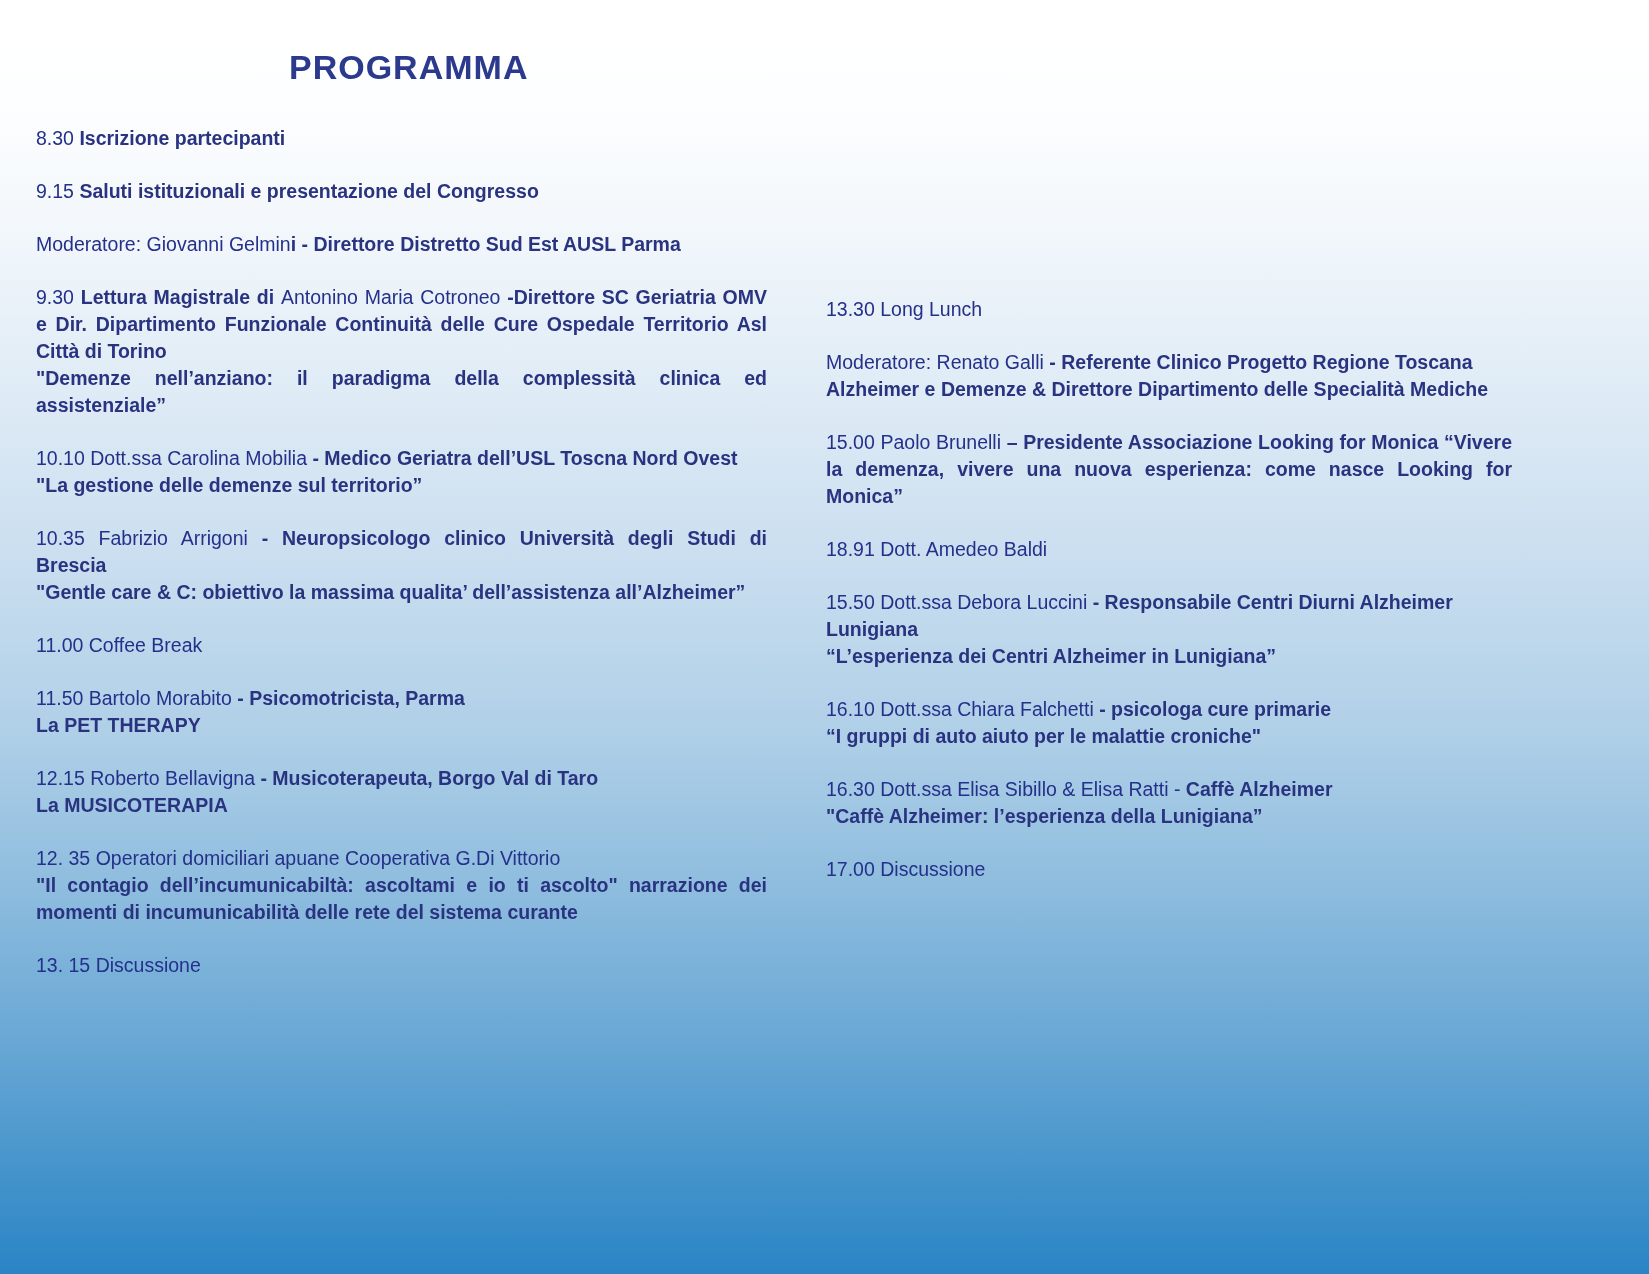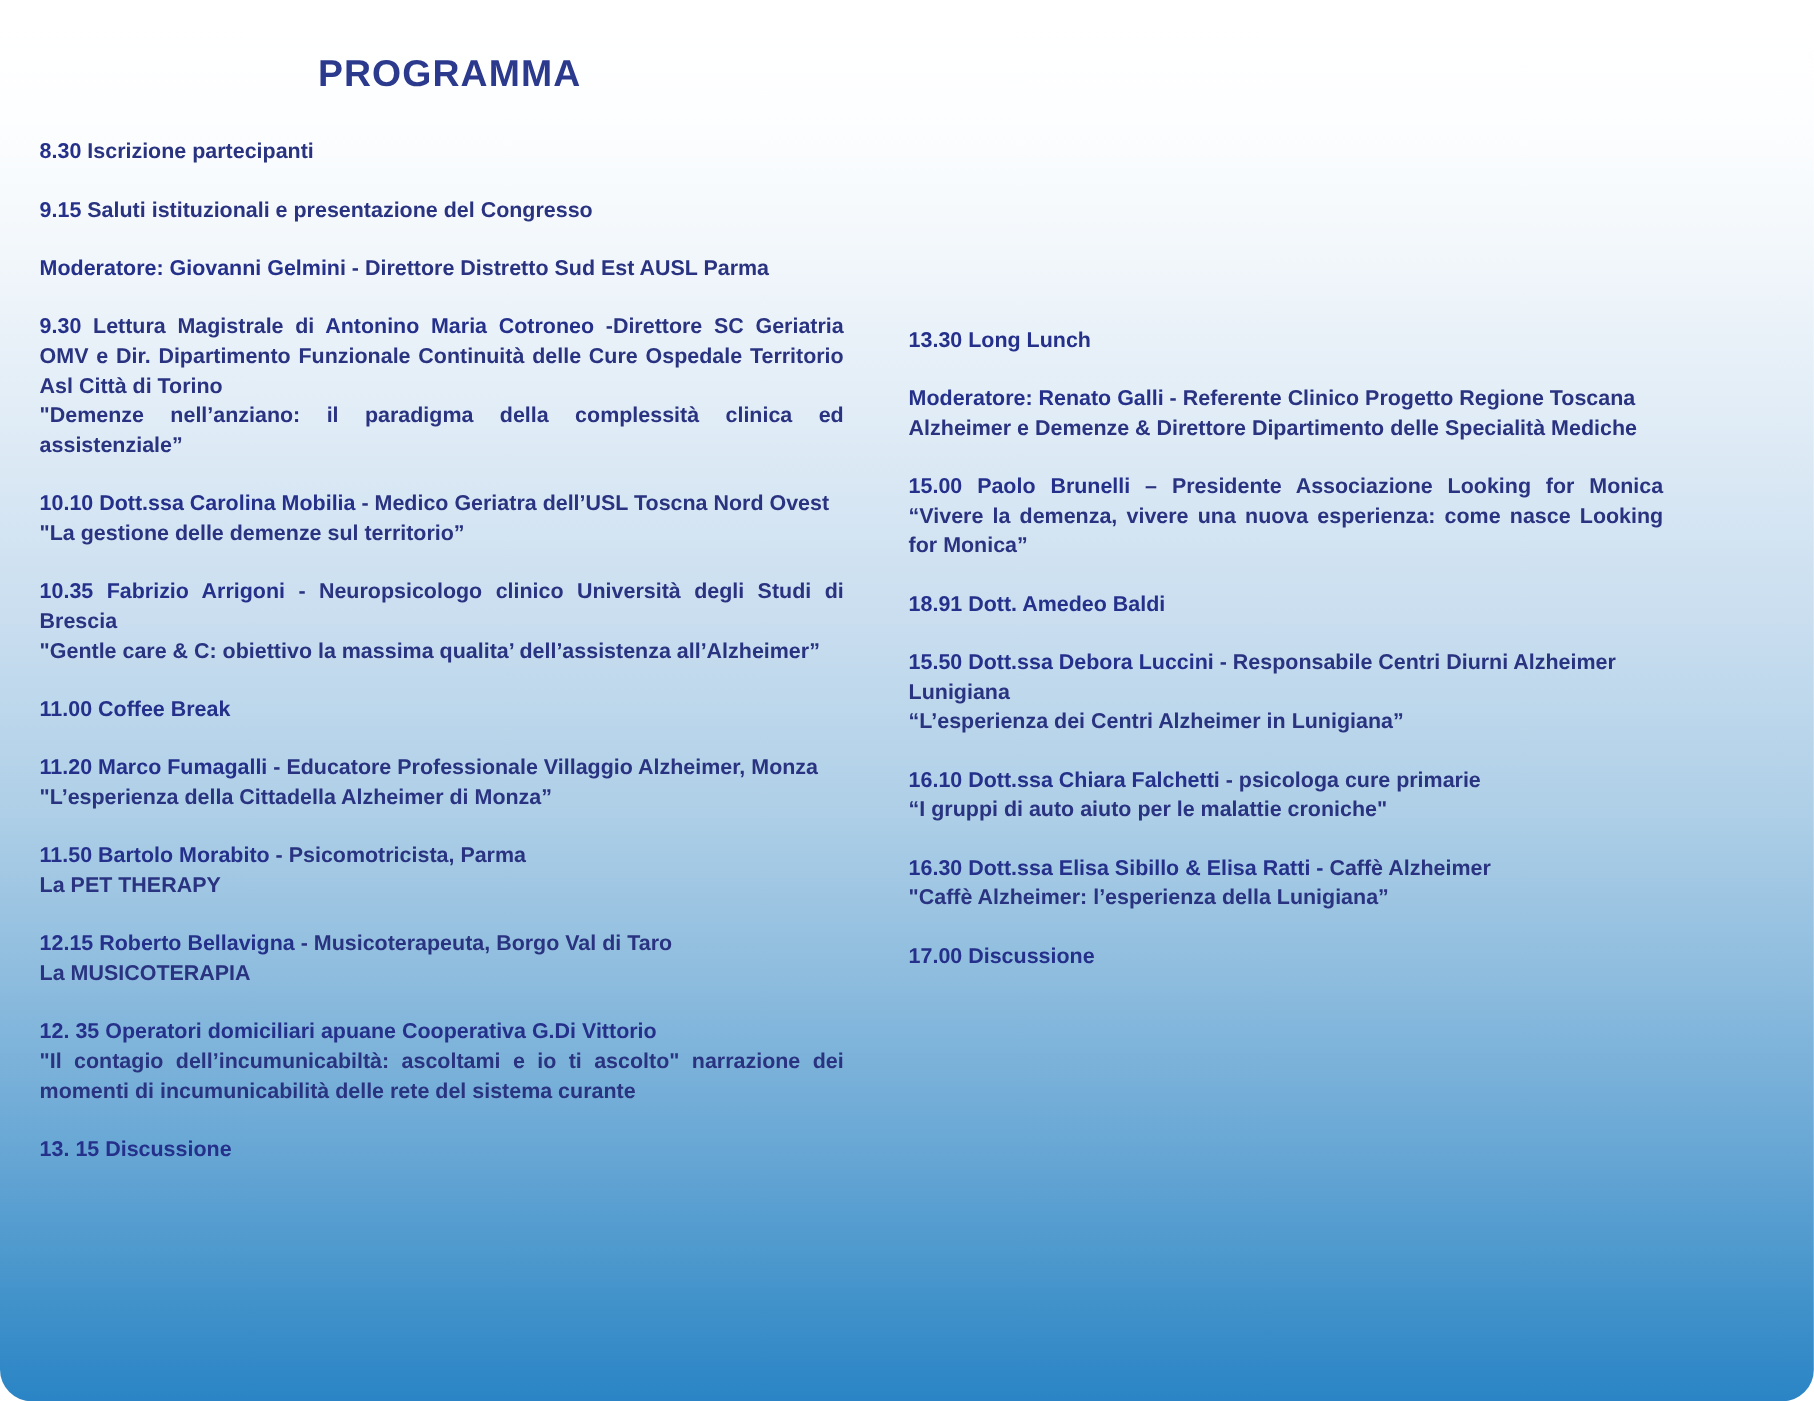--- a/index.html
+++ b/index.html
@@ -6,38 +6,37 @@
   .page{
     position:relative;
     width:1649px;height:1274px;
     overflow:hidden;
     font-family:"Liberation Sans", sans-serif;
     background:linear-gradient(180deg,
       #ffffff 0%, #fdfeff 8%, #f2f7fb 18%,
       #ddeaf5 32%, #c8ddef 45%, #aecfe7 58%,
       #8dbcde 70%, #68a7d5 82%, #4192ca 93%, #2a84c5 100%);
     color:#293380;
-    border-radius:29px;
   }
   .col{position:absolute;}
   .col-left{left:36px;top:48px;width:731px;}
   .col-right{left:826px;top:296px;width:686px;}
   .doc-title{
     margin:0 0 38px 253px;
     font-size:34px;font-weight:800;letter-spacing:1px;
     color:#2c3a8e;
   }
   .blk{
     margin:0 0 26px 0;
     font-size:19.5px;line-height:27px;
     color:#293380;
   }
   .blk:last-child{margin-bottom:0;}
   .just{text-align:justify;}
-  .b{font-weight:700;color:#24308a;}
+  .b{font-weight:400;color:#24308a;}
   .r{font-weight:700;}
   .section-head{
     margin:55px 0 30px 0;
     font-size:33px;font-weight:800;letter-spacing:0.5px;
     line-height:40px;color:#2c3a8e;
   }
 </style>
 </head>
 <body>
 
@@ -45,21 +44,20 @@
   <div class="col col-left">
     <h1 class="doc-title">PROGRAMMA</h1>
     <div id="col-left">
         <p class="blk"><span class="b">8.30 </span><span class="r">Iscrizione partecipanti</span></p>
         <p class="blk"><span class="b">9.15 </span><span class="r">Saluti istituzionali e presentazione del Congresso</span></p>
         <p class="blk"><span class="b">Moderatore: Giovanni Gelmin</span><span class="r">i - Direttore Distretto Sud Est AUSL Parma</span></p>
         <p class="blk just"><span class="b">9.30 </span><span class="r">Lettura Magistrale di </span><span class="b">Antonino Maria Cotroneo </span><span class="r">-Direttore SC Geriatria OMV e Dir. Dipartimento Funzionale Continuità delle Cure Ospedale Territorio Asl Città di Torino</span><br><span class="r">"Demenze nell’anziano: il paradigma della complessità clinica ed assistenziale”</span></p>
         <p class="blk"><span class="b">10.10 Dott.ssa Carolina Mobilia</span><span class="r"> - Medico Geriatra dell’USL Toscna Nord Ovest</span><br><span class="r">"La gestione delle demenze sul territorio”</span></p>
         <p class="blk just"><span class="b">10.35 Fabrizio Arrigoni</span><span class="r"> - Neuropsicologo clinico Università degli Studi di Brescia</span><br><span class="r">"Gentle care &amp; C: obiettivo la massima qualita’ dell’assistenza all’Alzheimer”</span></p>
         <p class="blk"><span class="b">11.00 Coffee Break</span></p>
-        <p class="blk"><span class="b">11.20 Marco Fumagalli</span><span class="r"> - Educatore Professionale Villaggio Alzheimer, Monza</span><br><span class="r">"L’esperienza della Cittadella Alzheimer di Monza”</span></p>
         <p class="blk"><span class="b">11.50 Bartolo Morabito</span><span class="r"> - Psicomotricista, Parma</span><br><span class="r">La PET THERAPY</span></p>
         <p class="blk"><span class="b">12.15 Roberto Bellavigna</span><span class="r"> - Musicoterapeuta, Borgo Val di Taro</span><br><span class="r">La MUSICOTERAPIA</span></p>
         <p class="blk just"><span class="b">12. 35 Operatori domiciliari apuane Cooperativa G.Di Vittorio</span><br><span class="r">"Il contagio dell’incumunicabiltà: ascoltami e io ti ascolto" narrazione dei momenti di incumunicabilità delle rete del sistema curante</span></p>
         <p class="blk"><span class="b">13. 15  Discussione</span></p>
       </div>
   </div>
   <div class="col col-right">
     <div id="col-right">
         <p class="blk"><span class="b">13.30 Long Lunch</span></p>
         <p class="blk"><span class="b">Moderatore: Renato Galli</span><span class="r"> - Referente Clinico Progetto Regione Toscana Alzheimer e Demenze &amp; Direttore Dipartimento delle Specialità Mediche</span></p>

